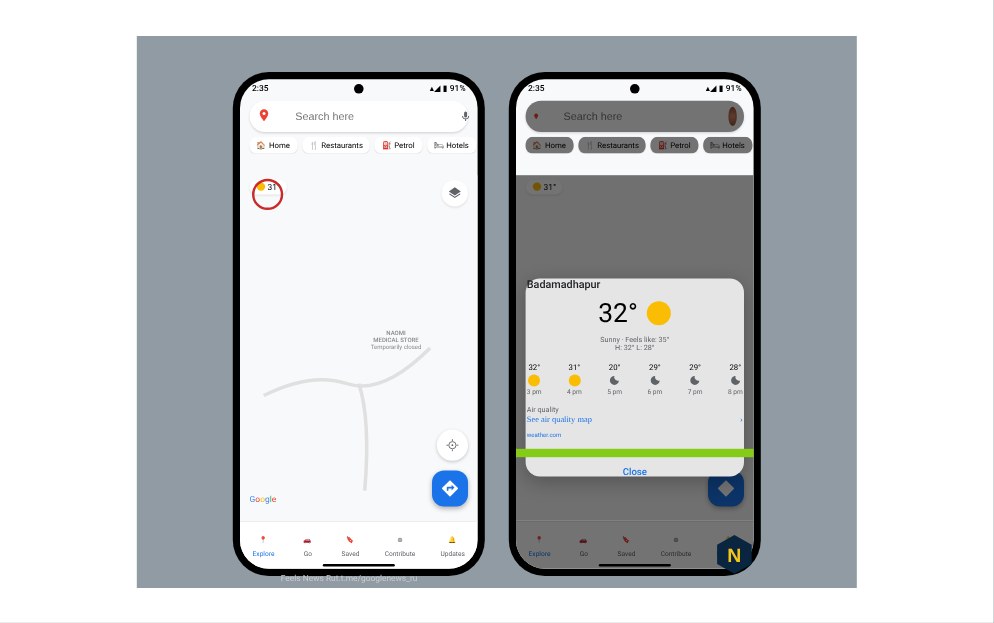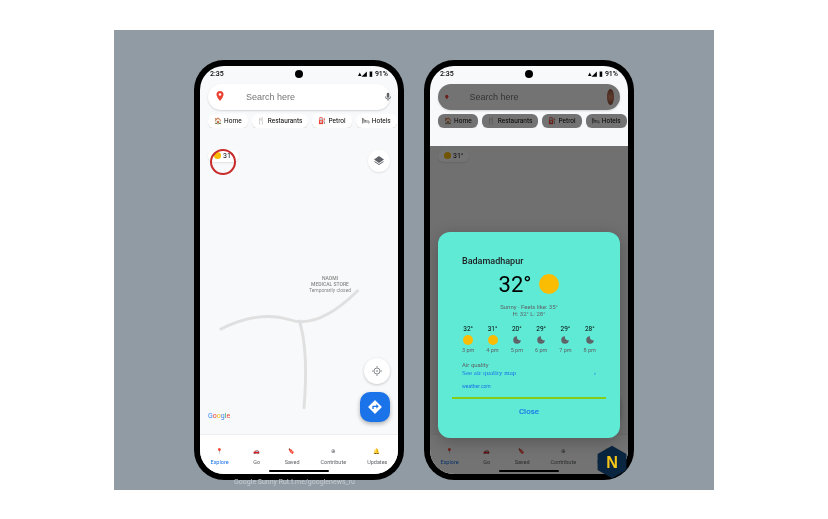--- a/index.html
+++ b/index.html
@@ -81,38 +81,38 @@
   }
   .navitem { display:flex; flex-direction:column; align-items:center;
     font-size:5.5px; color:#5f6368; gap:1px;}
   .navitem.active { color:#1a73e8;}
   .navicon { width:14px; height:14px; display:flex; align-items:center; justify-content:center;}
   .home-indicator { position:absolute; bottom:2px; left:50%; transform:translateX(-50%);
     width:60px; height:2px; background:#000; border-radius:2px;}
   
   .weather-card {
     position:absolute; top:166px; left:8px; right:8px;
-    background:#5eead4; border-radius:12px; padding:24px;
+    background:#e5e5e5; border-radius:12px; padding:1px;
     box-shadow:0 4px 16px rgba(0,0,0,.25); z-index:100;
     font-size:8px;
   }
   .wc-loc { font-size:9px; font-weight:500; color:#202124;}
   .wc-main { display:flex; align-items:center; justify-content:center; gap:8px; margin:6px 0;}
   .wc-temp { font-size:22px; font-weight:400;}
   .wc-sun { width:20px; height:20px; background:#fbbc04; border-radius:50%;}
   .wc-cond { text-align:center; font-size:6px; color:#5f6368;}
   .wc-hourly { display:flex; justify-content:space-between; margin:8px 0;}
   .wc-hour { display:flex; flex-direction:column; align-items:center; gap:2px; font-size:6.5px;}
   .wc-hour-icon { width:10px; height:10px;}
   .wc-hour-time { color:#5f6368; font-size:5.5px;}
   .wc-aq { font-size:6px; color:#5f6368; margin-top:4px;}
   .wc-link { font-size:7px; color:#1a73e8; margin-top:1px; display:flex; justify-content:space-between;font-family:Liberation Serif, serif;}
   .wc-src { font-size:5px; color:#1a73e8; margin-top:6px;}
   .wc-close { text-align:center; color:#1a73e8; font-size:8px; font-weight:500;
-    border-top:2px solid #84cc16; margin:8px -10px -10px; padding:8px;}
+    border-top:7px solid #84cc16; margin:8px -10px -10px; padding:8px;}
   .moon-svg { fill:#5f6368;}
   .sun-small { width:10px; height:10px; background:#fbbc04; border-radius:50%;}
   .logo-badge {
     position:absolute; bottom:10px; right:84px; width:36px; height:36px;
   }
   .credit { position:absolute; bottom:4px; left:120px; font-size:7px; color:#c7cdd3;}
 </style>
 </head>
 <body>
 
@@ -354,14 +354,14 @@
         <div class="wc-close">Close</div>
       </div>
       <div class="home-indicator"></div>
     </div>
   </div>
 
   <svg class="logo-badge" viewBox="0 0 40 40">
     <polygon points="20,2 36,11 36,29 20,38 4,29 4,11" fill="#0a2540"></polygon>
     <text x="20" y="27" text-anchor="middle" fill="#f5c518" font-size="18" font-weight="700" font-family="Arial">N</text>
   </svg>
-  <div class="credit">Google Sunny   Rut.t.me/googlenews_ru</div>
+  <div class="credit">Feels News   Rut.t.me/googlenews_ru</div>
 </div>
 
 </body></html>

